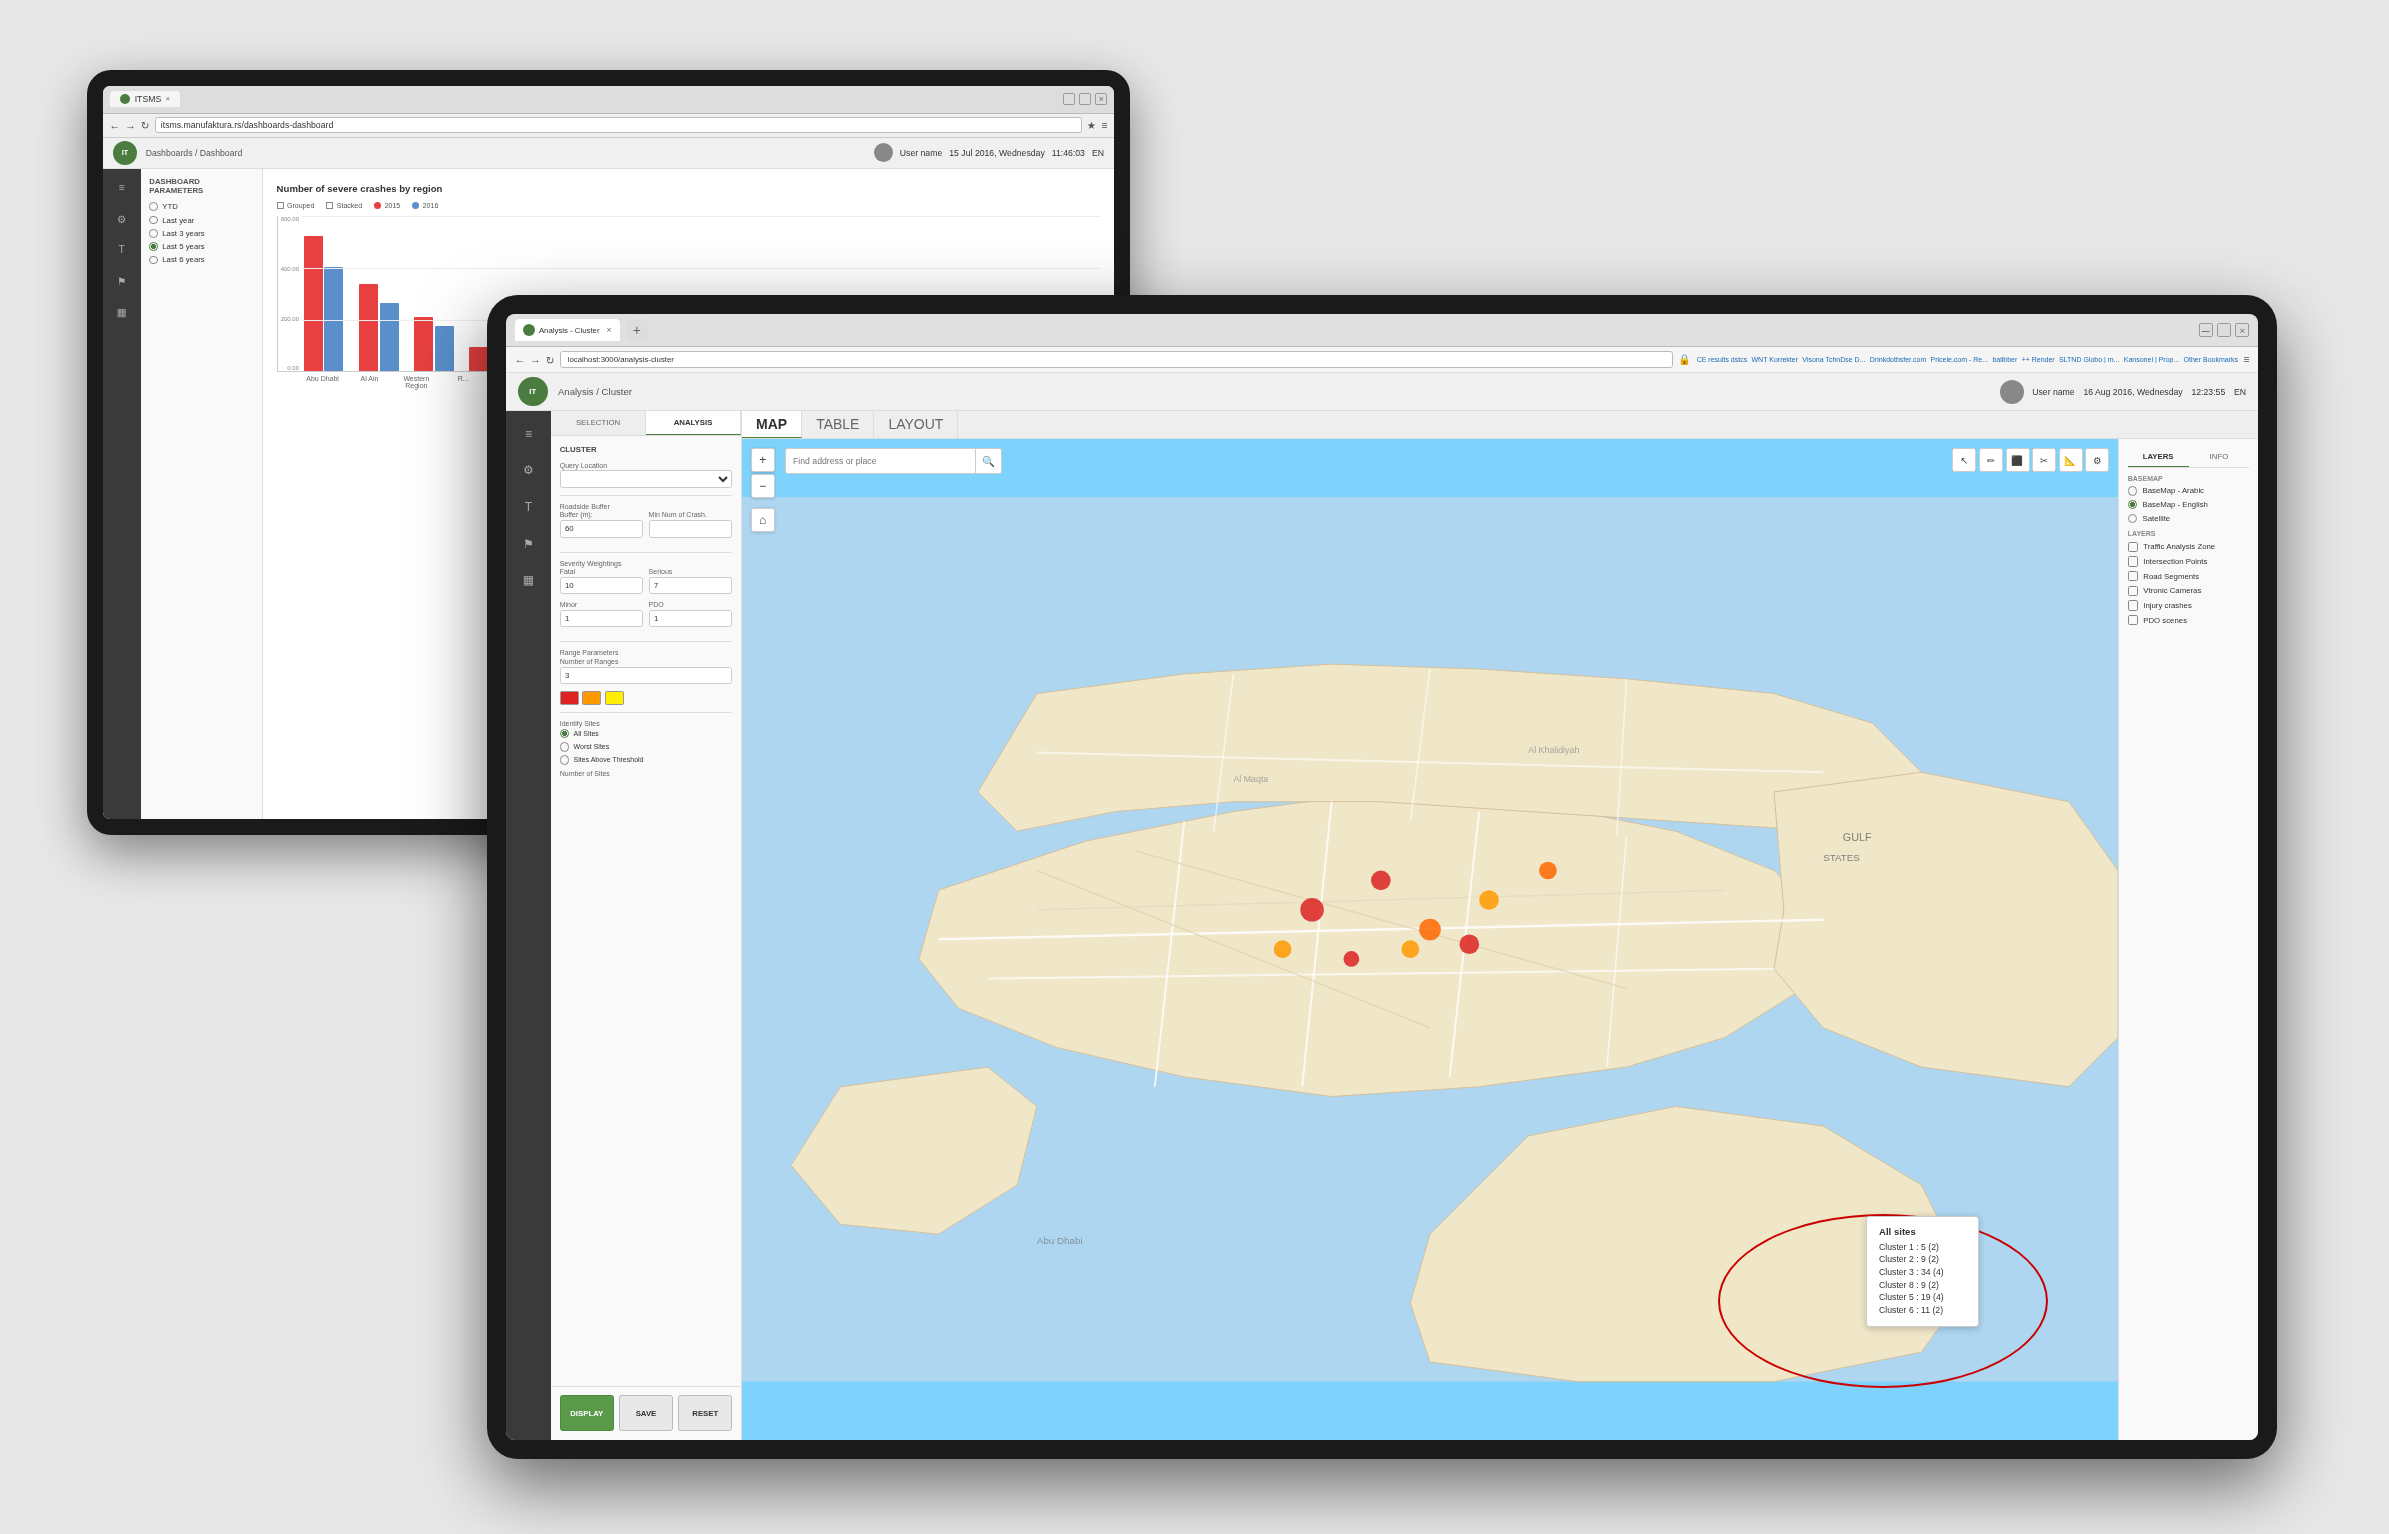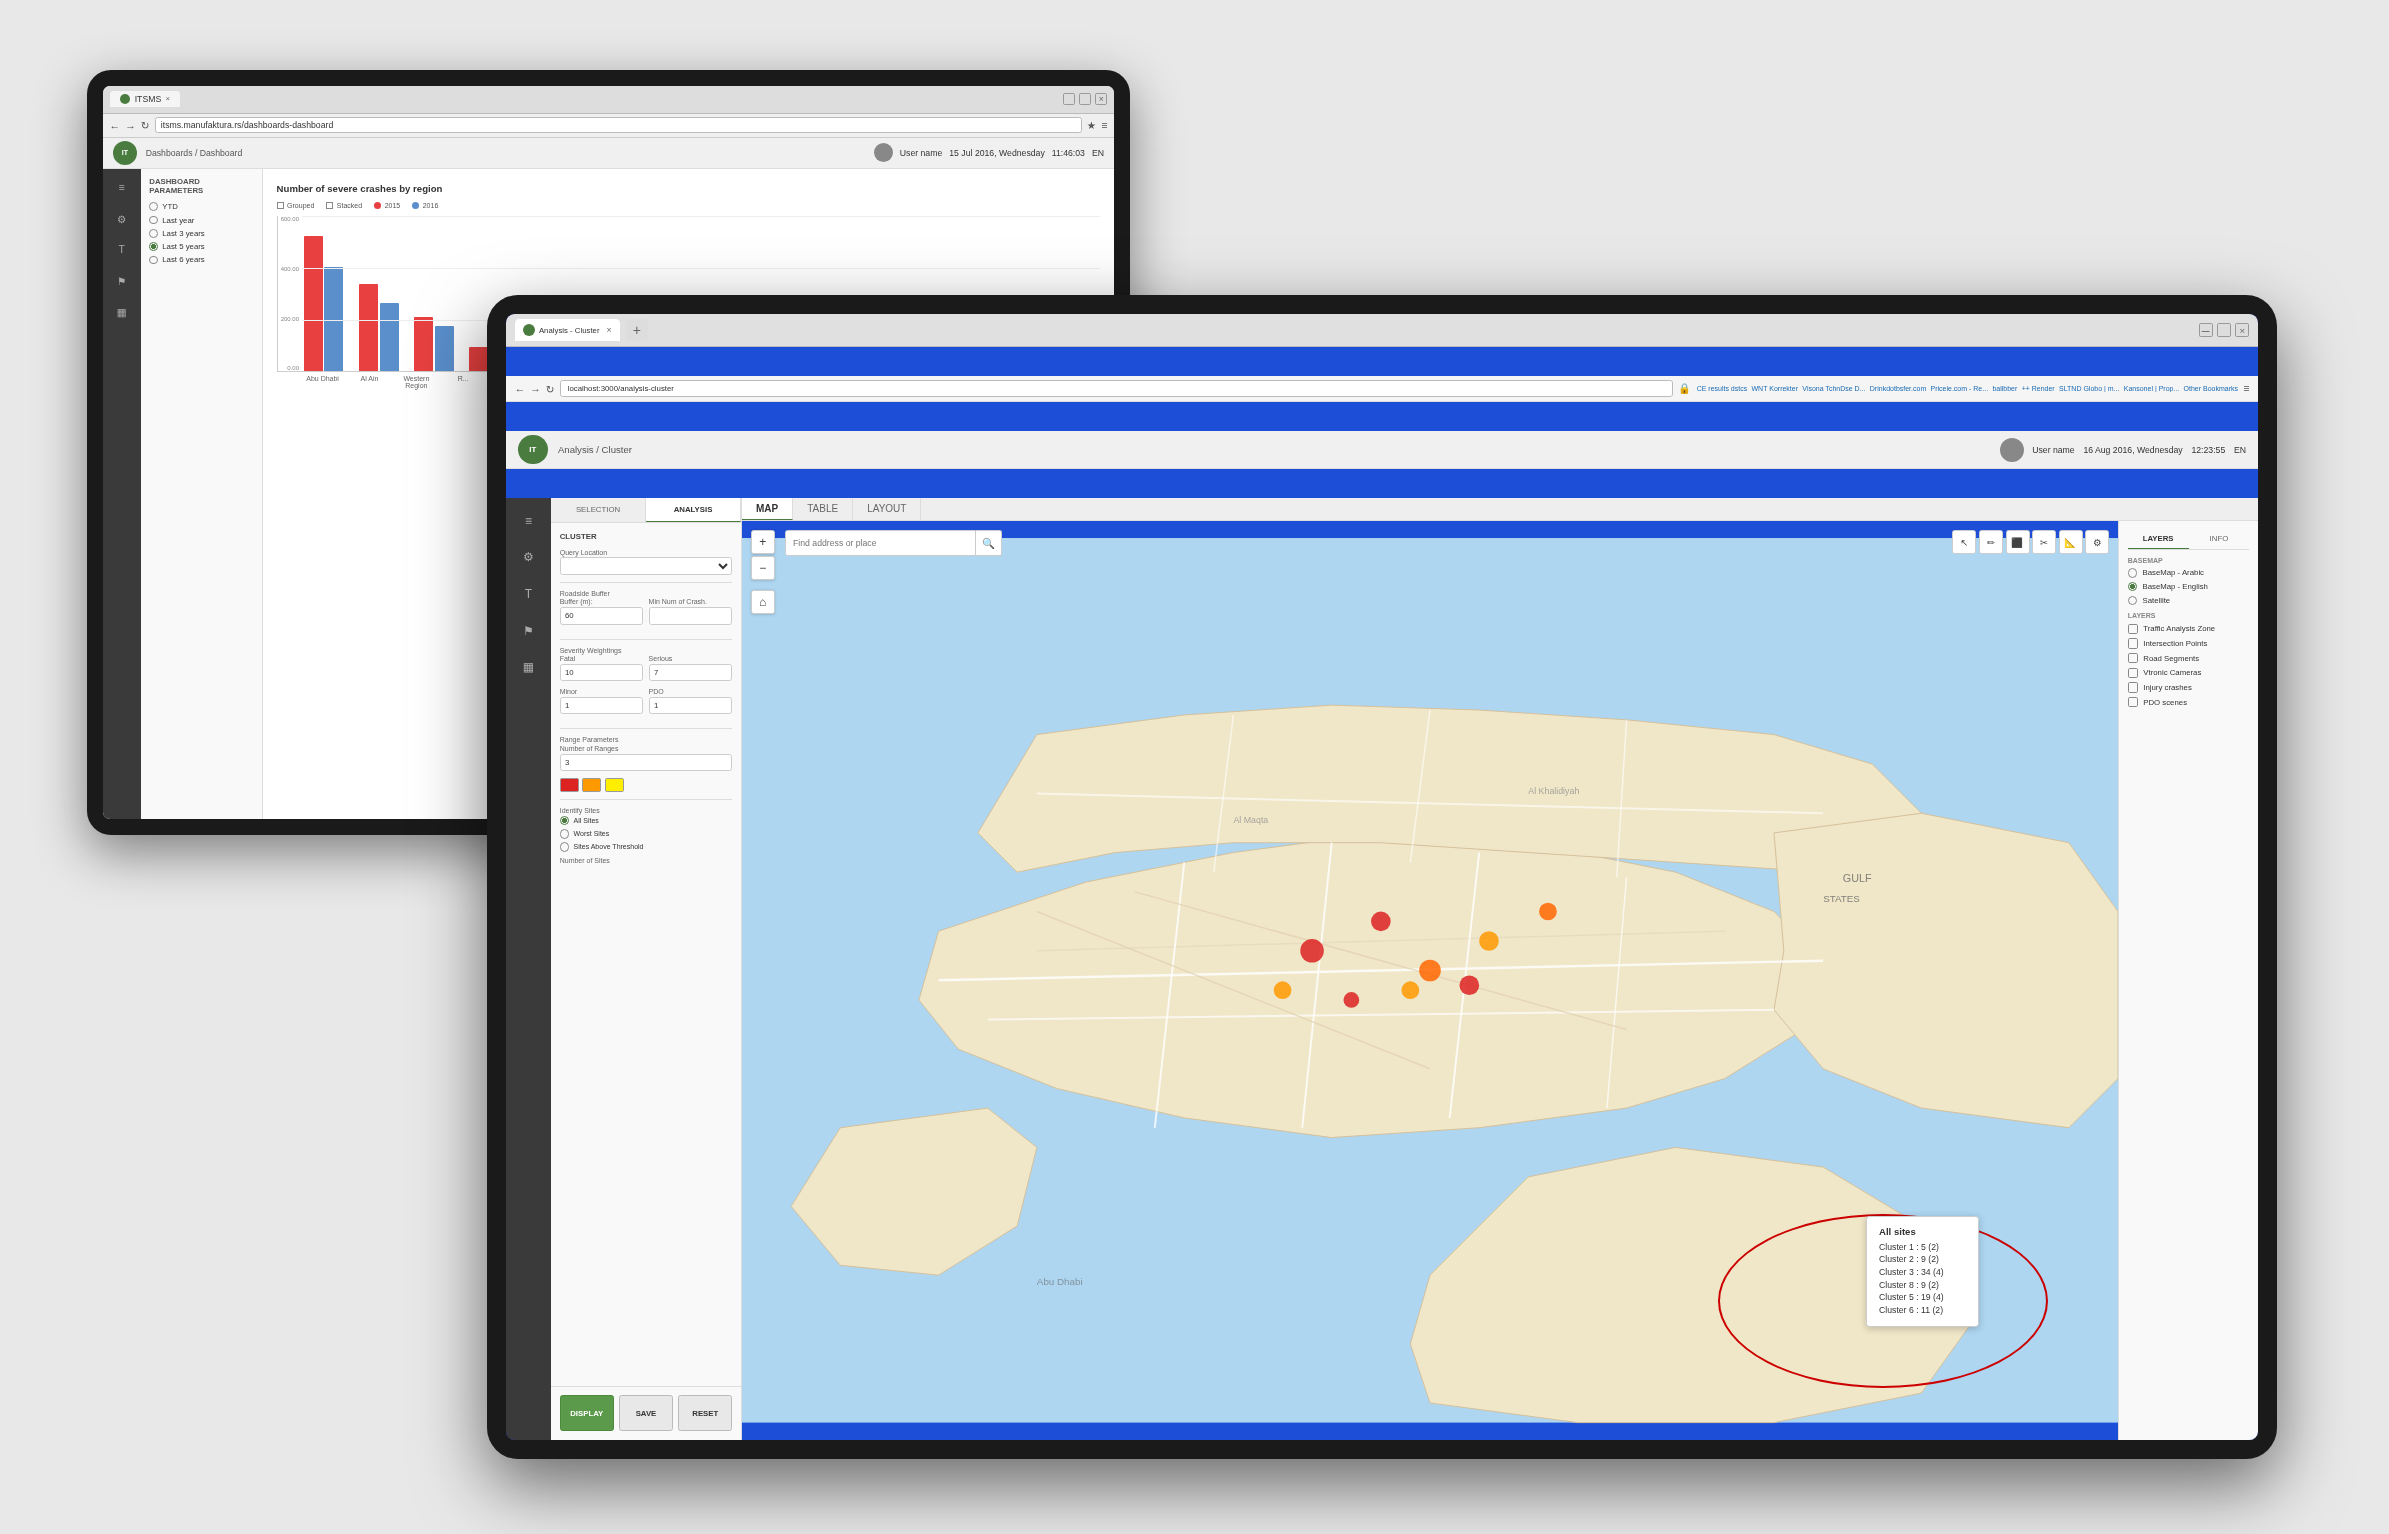--- a/index.html
+++ b/index.html
@@ -250,26 +250,25 @@
       height: 1164px;
       background: #1a1a1a;
       border-radius: 31px;
       box-shadow: 0 26px 70px rgba(0,0,0,0.55);
       padding: 19px;
       z-index: 2;
     }
     .tablet-front .screen {
       width: 100%;
       height: 100%;
-      background: #1d4ed8;
+      background: #7dd3fc;
       border-radius: 8.7px;
       overflow: hidden;
       display: flex;
       flex-direction: column;
-      gap: 29px;
     }
 
     
     .front-browser-bar {
       background: #e0e0e0;
       height: 33px;
       display: flex;
       align-items: center;
       padding: 0 8.7px;
       gap: 5.2px;
@@ -475,21 +474,21 @@
     }
     .divider { border: none; border-top: 0.9px solid #ddd; margin: 7px 0; }
     .map-tabs {
       display: flex;
       background: #eee;
       border-bottom: 0.9px solid #ddd;
       flex-shrink: 0;
     }
     .map-tab {
       padding: 5.2px 14px;
-      font-size: 10px;
+      font-size: 14px;
       color: #666;
       cursor: pointer;
       border-right: 0.9px solid #ddd;
     }
     .map-tab.active {
       background: #fff;
       color: #333;
       font-weight: bold;
       border-bottom: 1.7px solid #4a7c3f;
     }

